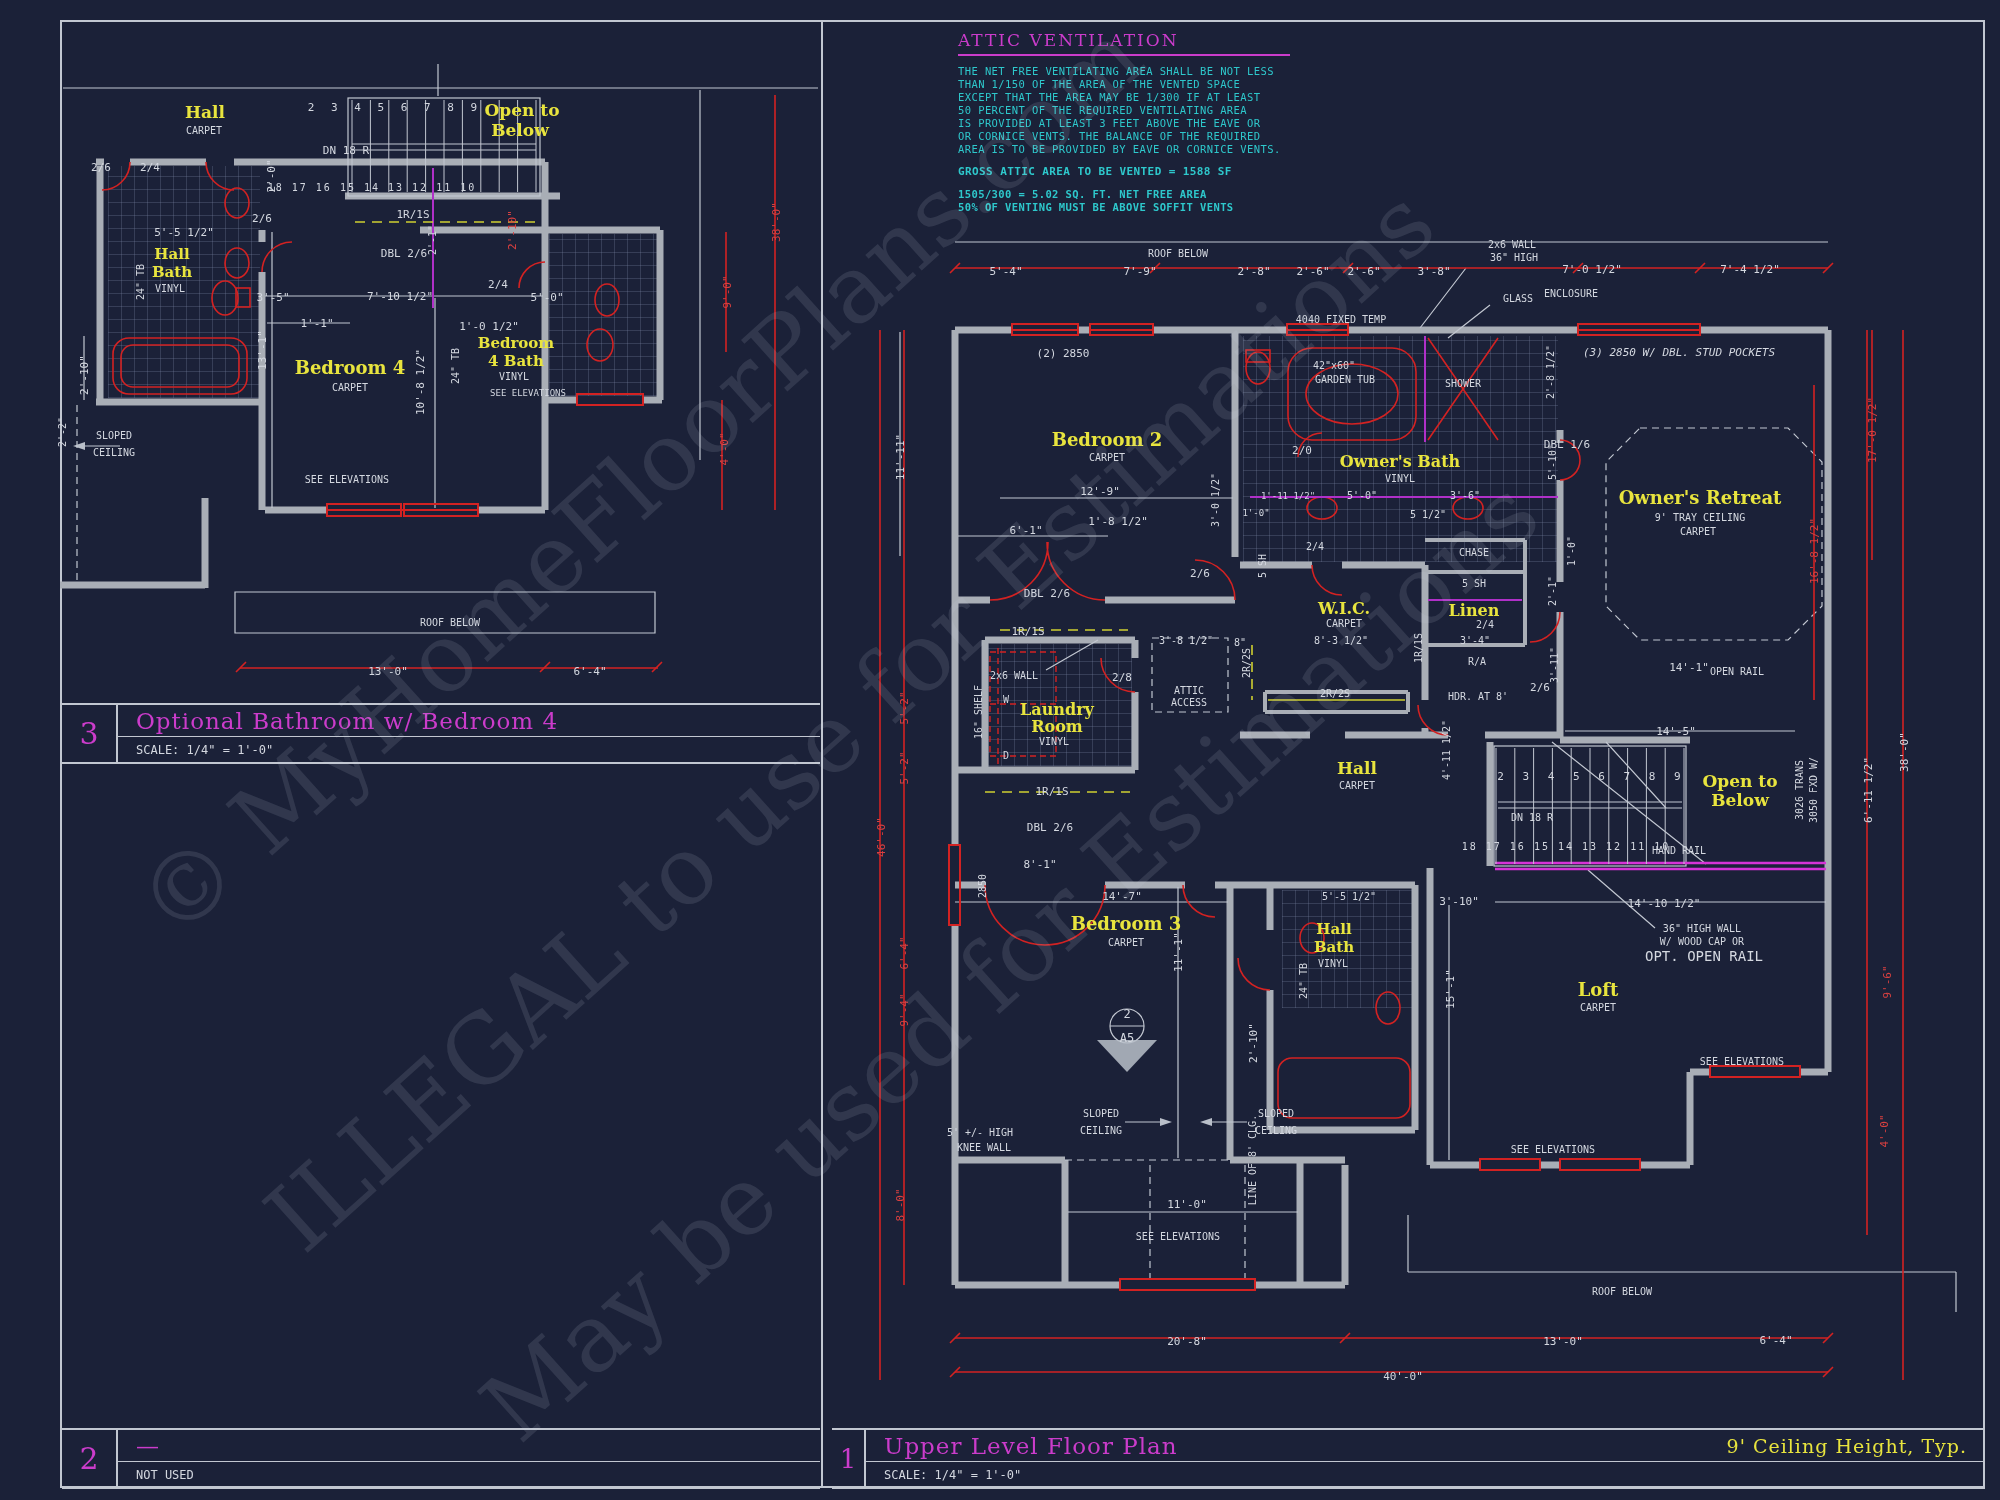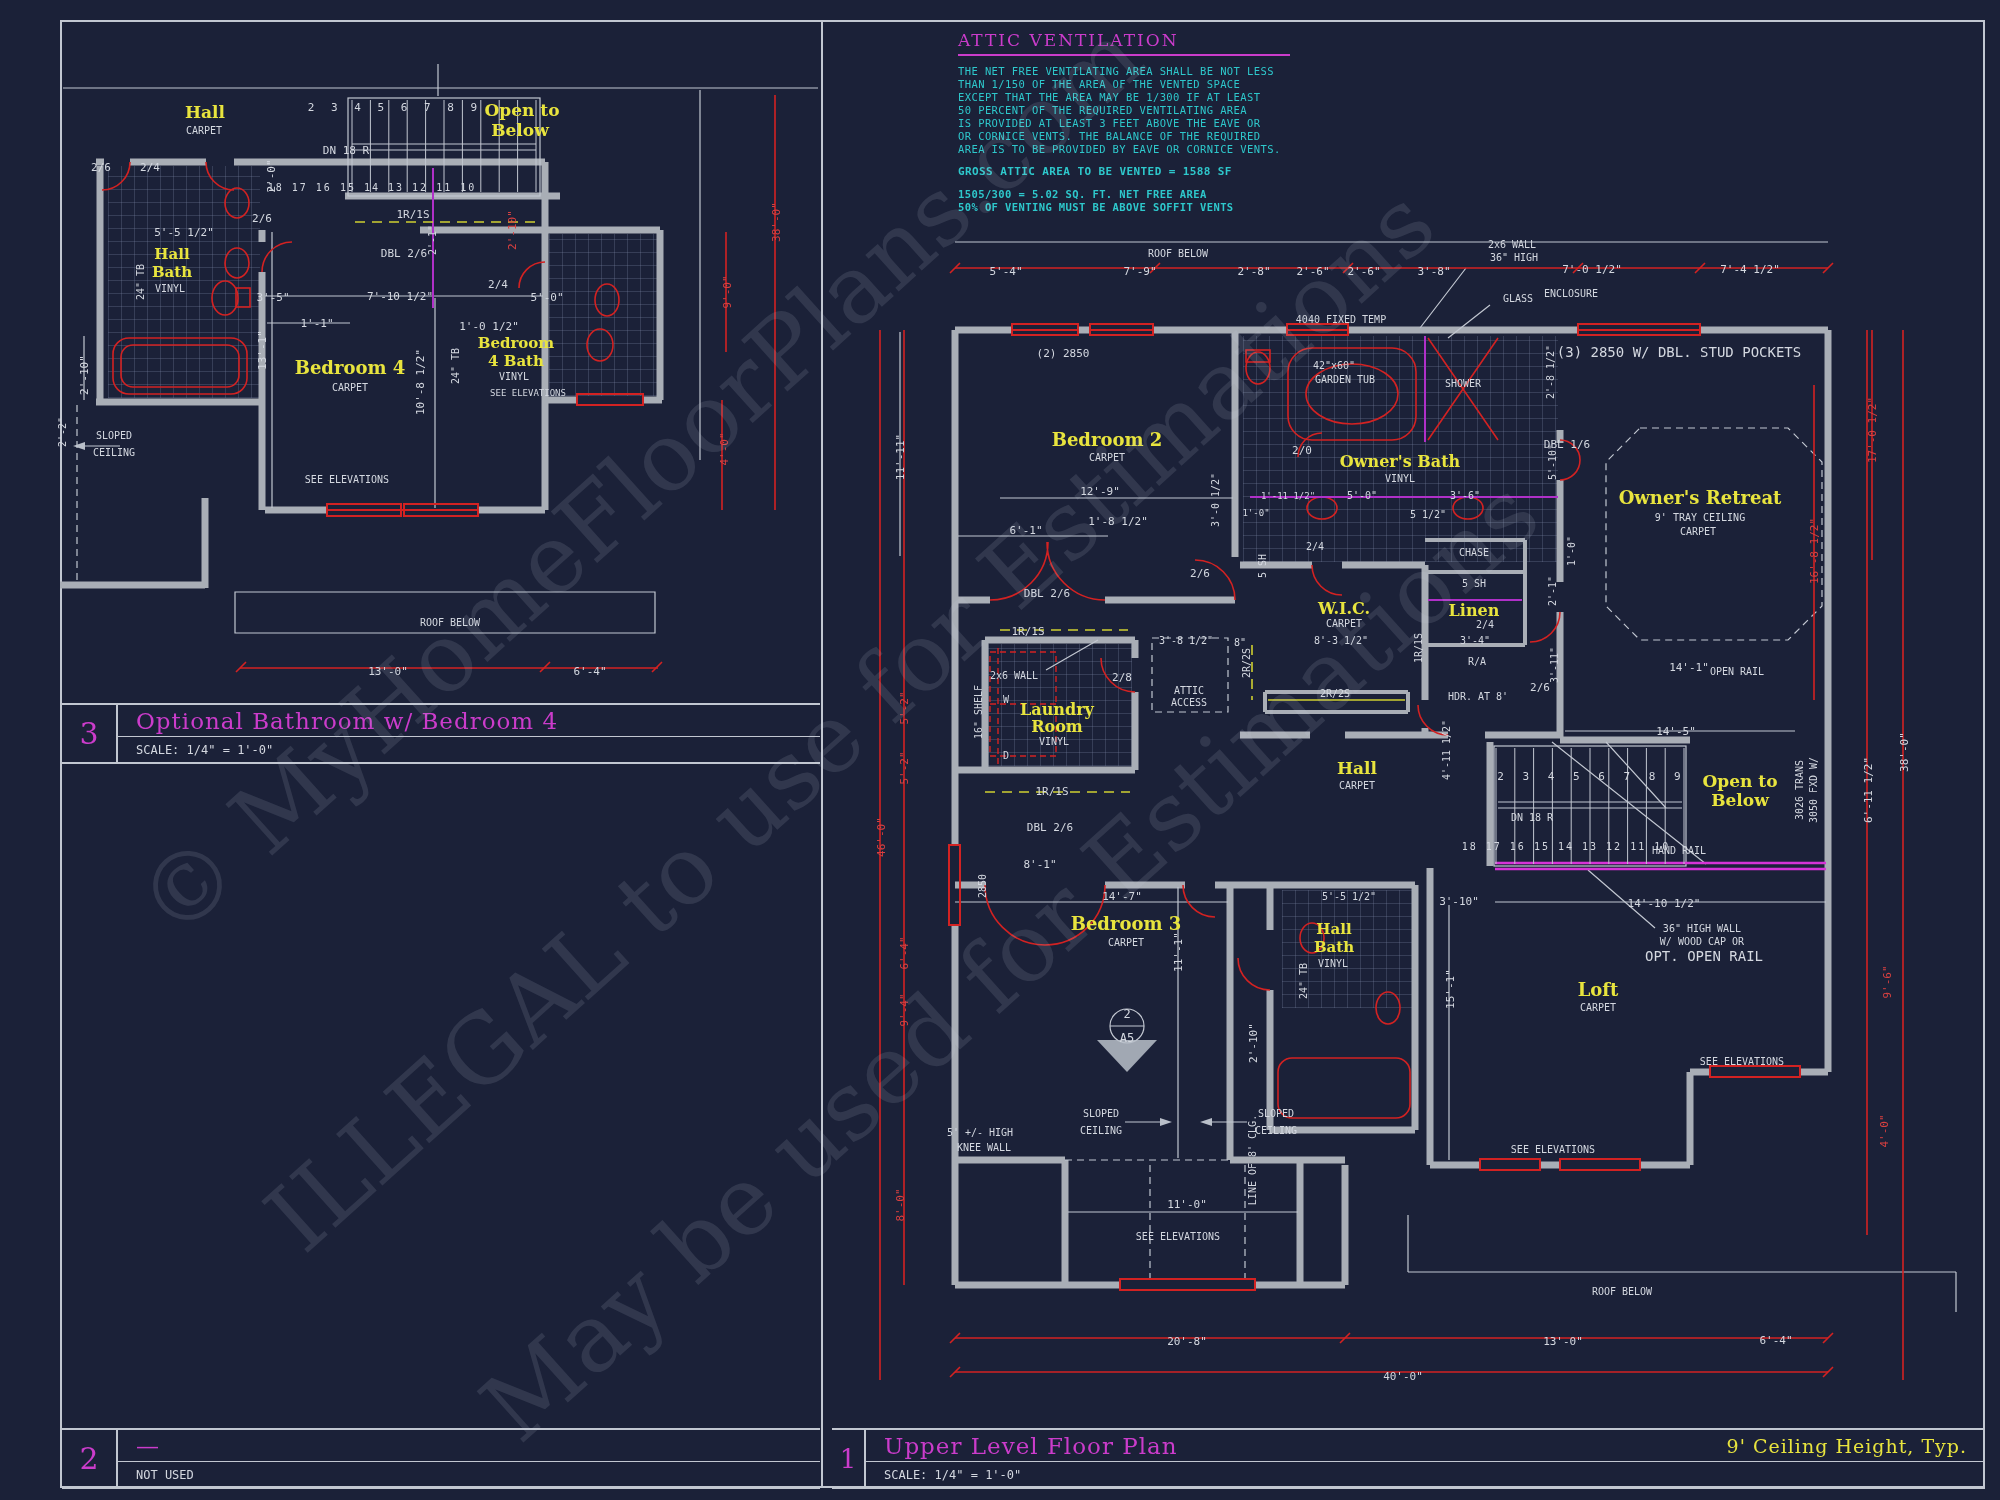--- a/index.html
+++ b/index.html
@@ -266,21 +266,21 @@
       <span class="lbl c-w" style="left: 1364px; top: 271px; font-size: 11px;">2'-6"</span>
       <span class="lbl c-w" style="left: 1434px; top: 271px; font-size: 11px;">3'-8"</span>
       <span class="lbl c-w" style="left: 1512px; top: 245px; font-size: 10px;">2x6 WALL</span>
       <span class="lbl c-w" style="left: 1514px; top: 258px; font-size: 10px;">36" HIGH</span>
       <span class="lbl c-w" style="left: 1592px; top: 269px; font-size: 11px;">7'-0 1/2"</span>
       <span class="lbl c-w" style="left: 1750px; top: 269px; font-size: 11px;">7'-4 1/2"</span>
       <span class="lbl c-w" style="left: 1518px; top: 299px; font-size: 10px;">GLASS</span>
       <span class="lbl c-w" style="left: 1531px; top: 294px; font-size: 10px; margin-left: 40px;">ENCLOSURE</span>
       <span class="lbl c-w" style="left: 1341px; top: 320px; font-size: 10px;">4040 FIXED TEMP</span>
       <span class="lbl c-w" style="left: 1063px; top: 353px; font-size: 11px;">(2) 2850</span>
-      <span class="lbl c-w" style="left: 1679px; top: 352px; font-size: 14px;">(3) 2850 W/ DBL. STUD POCKETS</span>
+      <span class="lbl c-w" style="left: 1679px; top: 352px; font-size: 11px; font-style: italic;">(3) 2850 W/ DBL. STUD POCKETS</span>
       <span class="lbl c-w" style="left: 1334px; top: 366px; font-size: 10px;">42"x60"</span>
       <span class="lbl c-w" style="left: 1345px; top: 380px; font-size: 10px;">GARDEN TUB</span>
       <span class="lbl c-w" style="left: 1463px; top: 384px; font-size: 10px;">SHOWER</span>
       <span class="lbl c-w" style="left: 1551px; top: 372px; font-size: 10px; transform: translate(-50%, -50%) rotate(-90deg);">2'-8 1/2"</span>
       <span class="lbl c-w" style="left: 1567px; top: 444px; font-size: 11px;">DBL 1/6</span>
       <span class="lbl c-y" style="left: 1107px; top: 440px; font-size: 18px;">Bedroom 2</span>
       <span class="lbl c-w" style="left: 1107px; top: 458px; font-size: 10px;">CARPET</span>
       <span class="lbl c-w" style="left: 900px; top: 457px; font-size: 11px; transform: translate(-50%, -50%) rotate(-90deg);">11'-11"</span>
       <span class="lbl c-w" style="left: 1100px; top: 491px; font-size: 11px;">12'-9"</span>
       <span class="lbl c-w" style="left: 1118px; top: 521px; font-size: 11px;">1'-8 1/2"</span>

